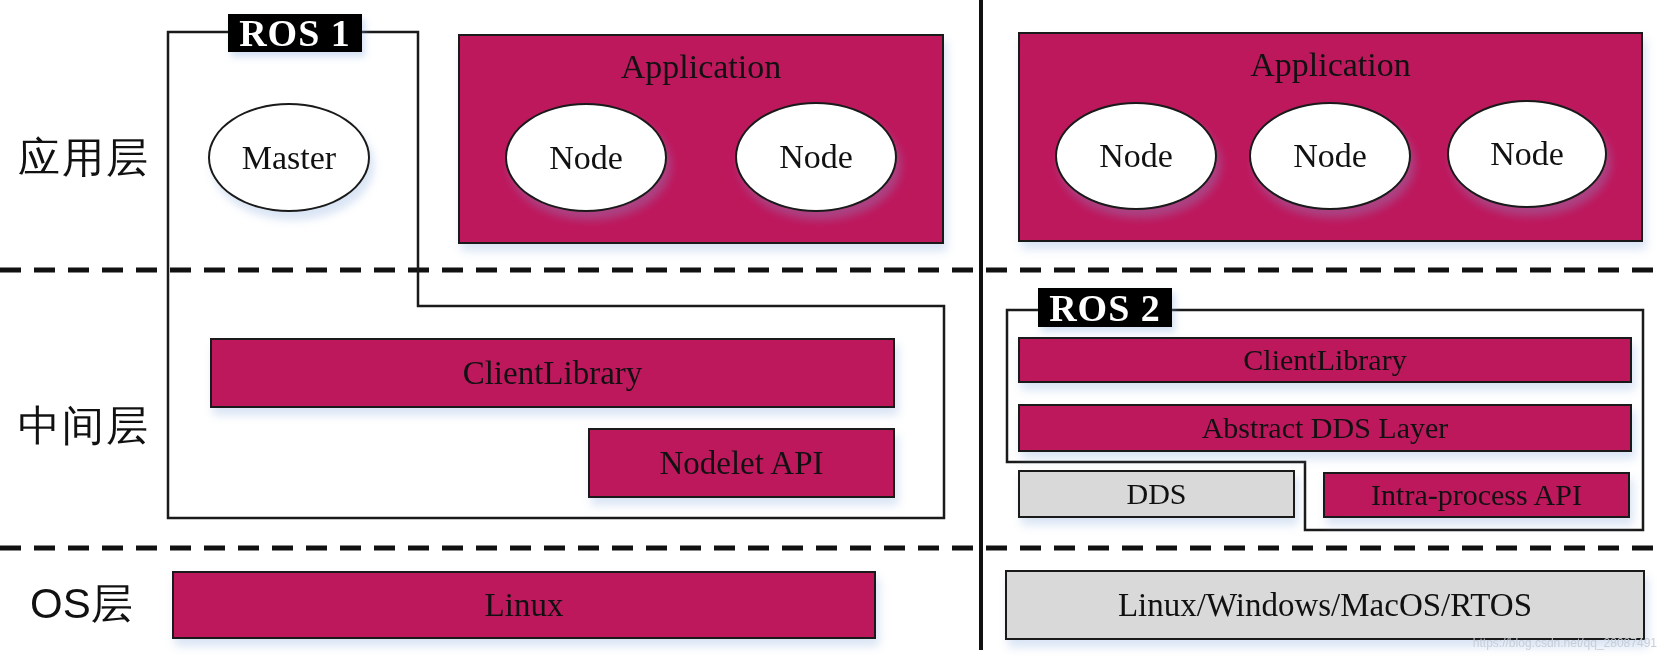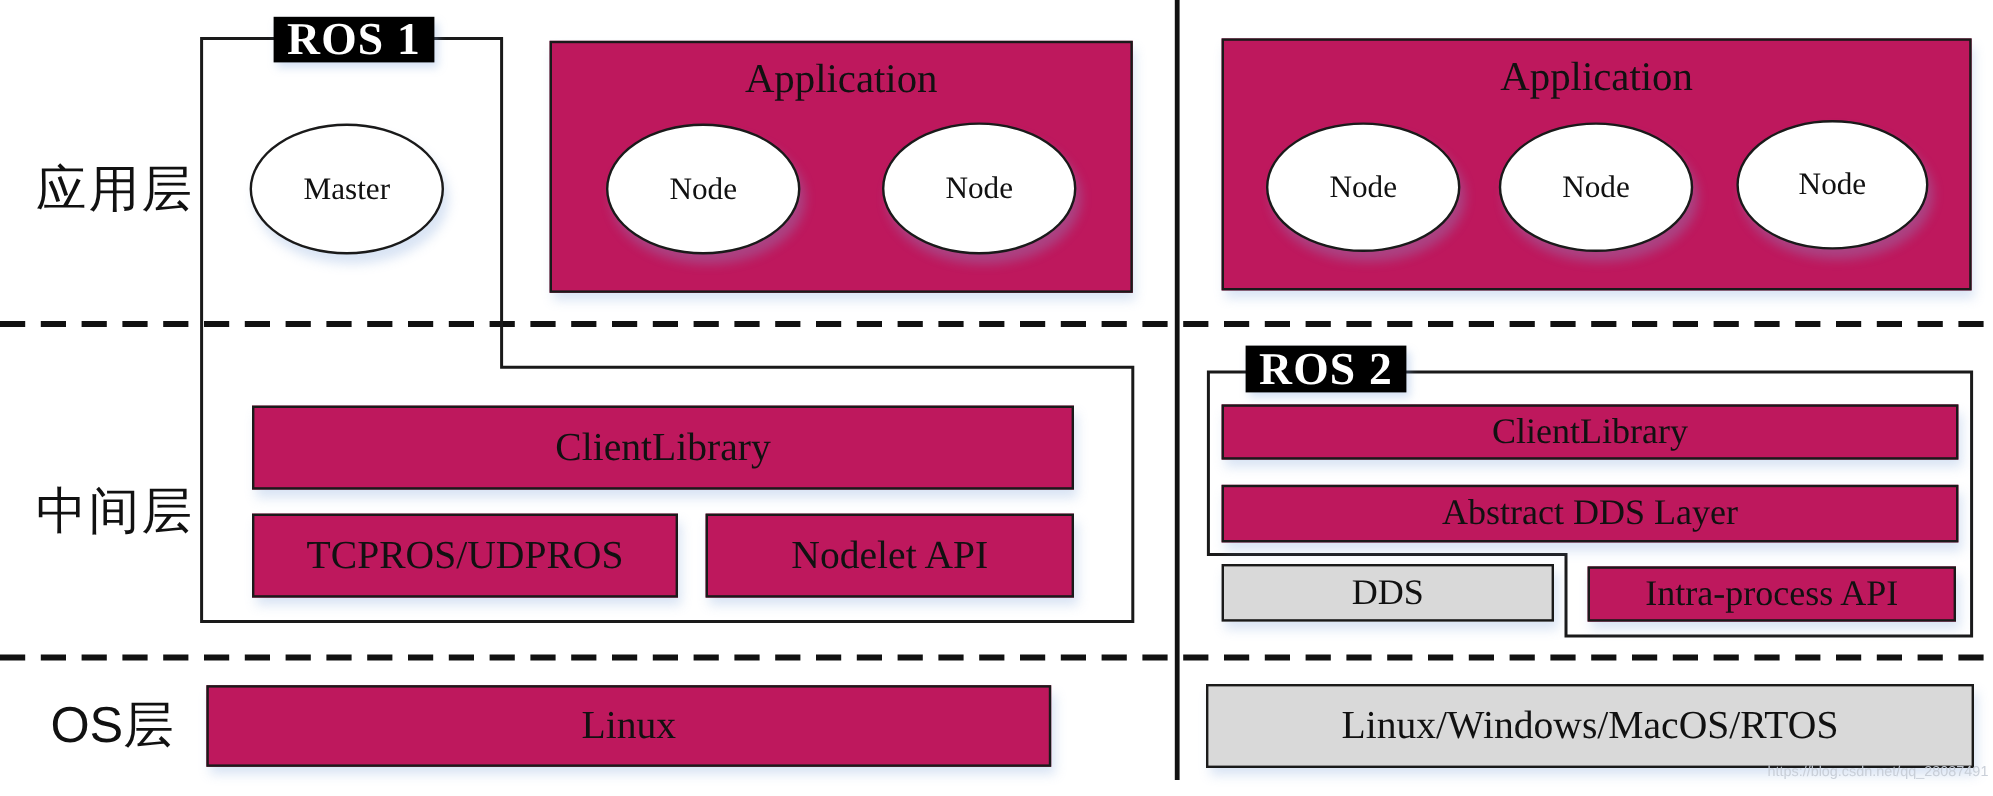--- a/index.html
+++ b/index.html
@@ -8,21 +8,21 @@
     width:1661px;height:663px;
     background:#ffffff;
     overflow:hidden;
     font-family:"Liberation Serif","DejaVu Serif",serif;
   }
   #underlay{position:absolute;left:0;top:0;z-index:0;}
   .layer-label{
     position:absolute;
     font-family:"Liberation Sans","DejaVu Sans",sans-serif;
     font-size:42px;color:#111;letter-spacing:2px;
-    white-space:nowrap;z-index:2;margin-left:12px;
+    white-space:nowrap;z-index:2;
   }
   .box{
     position:absolute;
     background:#be185d;
     border:2px solid #1a1a1a;
     box-sizing:border-box;
     display:flex;align-items:center;justify-content:center;
     font-size:33px;color:#111;
     box-shadow:3px 7px 9px rgba(130,165,220,0.30);
     z-index:1;white-space:nowrap;
@@ -30,21 +30,21 @@
   .box.gray{background:#d9d9d9;}
   .app-box{align-items:flex-start;}
   .app-title{padding-top:12px;font-size:34px;}
   .ellipse{
     position:absolute;
     background:#ffffff;
     border:2px solid #1a1a1a;
     border-radius:50%;
     box-sizing:border-box;
     display:flex;align-items:center;justify-content:center;
-    font-size:26px;color:#111;
+    font-size:34px;color:#111;
     box-shadow:4px 8px 9px rgba(130,165,220,0.30);
     z-index:2;
   }
   .badge{
     position:absolute;
     background:#000000;color:#ffffff;
     display:flex;align-items:center;justify-content:center;
     font-weight:bold;font-size:38px;
     z-index:3;letter-spacing:1px;
     box-shadow:3px 5px 7px rgba(130,165,220,0.35);
@@ -90,21 +90,20 @@
 
   <div class="ellipse" style="left:208px;top:103px;width:162px;height:109px;">Master</div>
 
   <div class="box app-box" style="left:458px;top:34px;width:486px;height:210px;">
     <span class="app-title">Application</span>
   </div>
   <div class="ellipse" style="left:505px;top:103px;width:162px;height:109px;">Node</div>
   <div class="ellipse" style="left:735px;top:102px;width:162px;height:110px;">Node</div>
 
   <div class="box" style="left:210px;top:338px;width:685px;height:70px;">ClientLibrary</div>
-  <div class="box" style="left:210px;top:428px;width:355px;height:70px;">TCPROS/UDPROS</div>
   <div class="box" style="left:588px;top:428px;width:307px;height:70px;">Nodelet API</div>
 
   <div class="box" style="left:172px;top:571px;width:704px;height:68px;">Linux</div>
 
   <div class="badge" style="left:1038px;top:288px;width:134px;height:39px;">ROS 2</div>
 
   <div class="box app-box" style="left:1018px;top:32px;width:625px;height:210px;">
     <span class="app-title">Application</span>
   </div>
   <div class="ellipse" style="left:1055px;top:102px;width:162px;height:108px;">Node</div>

